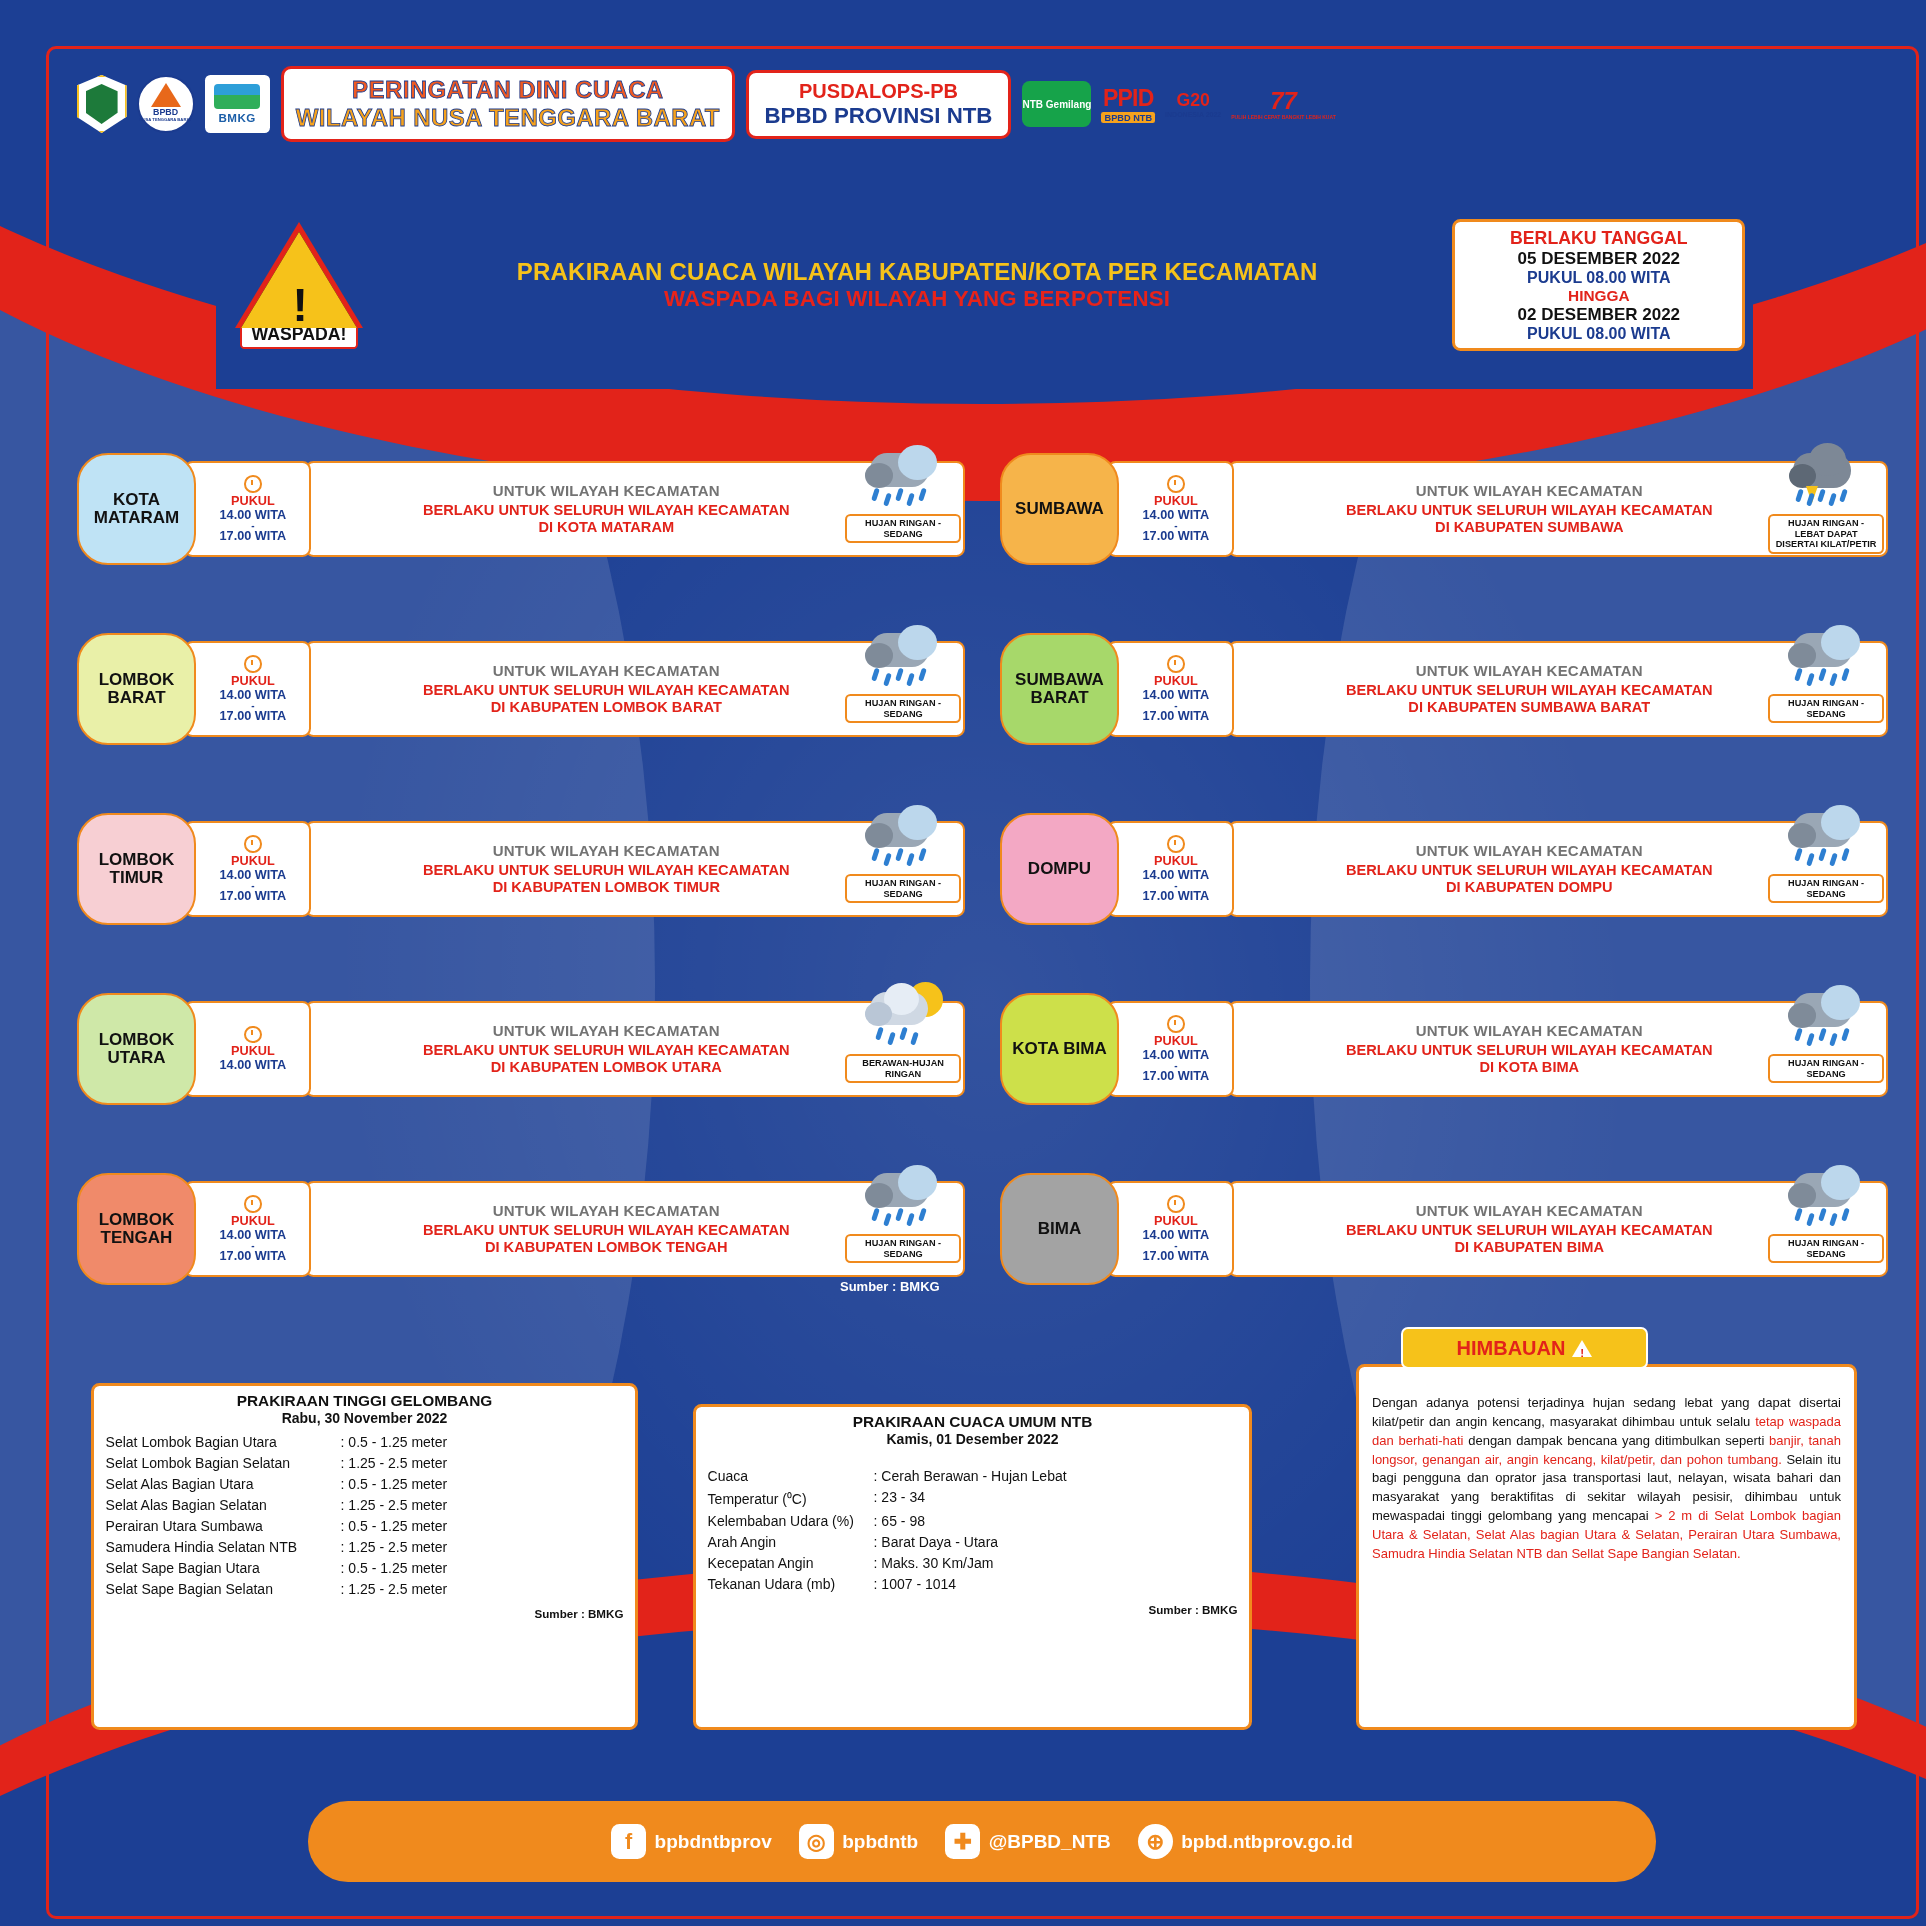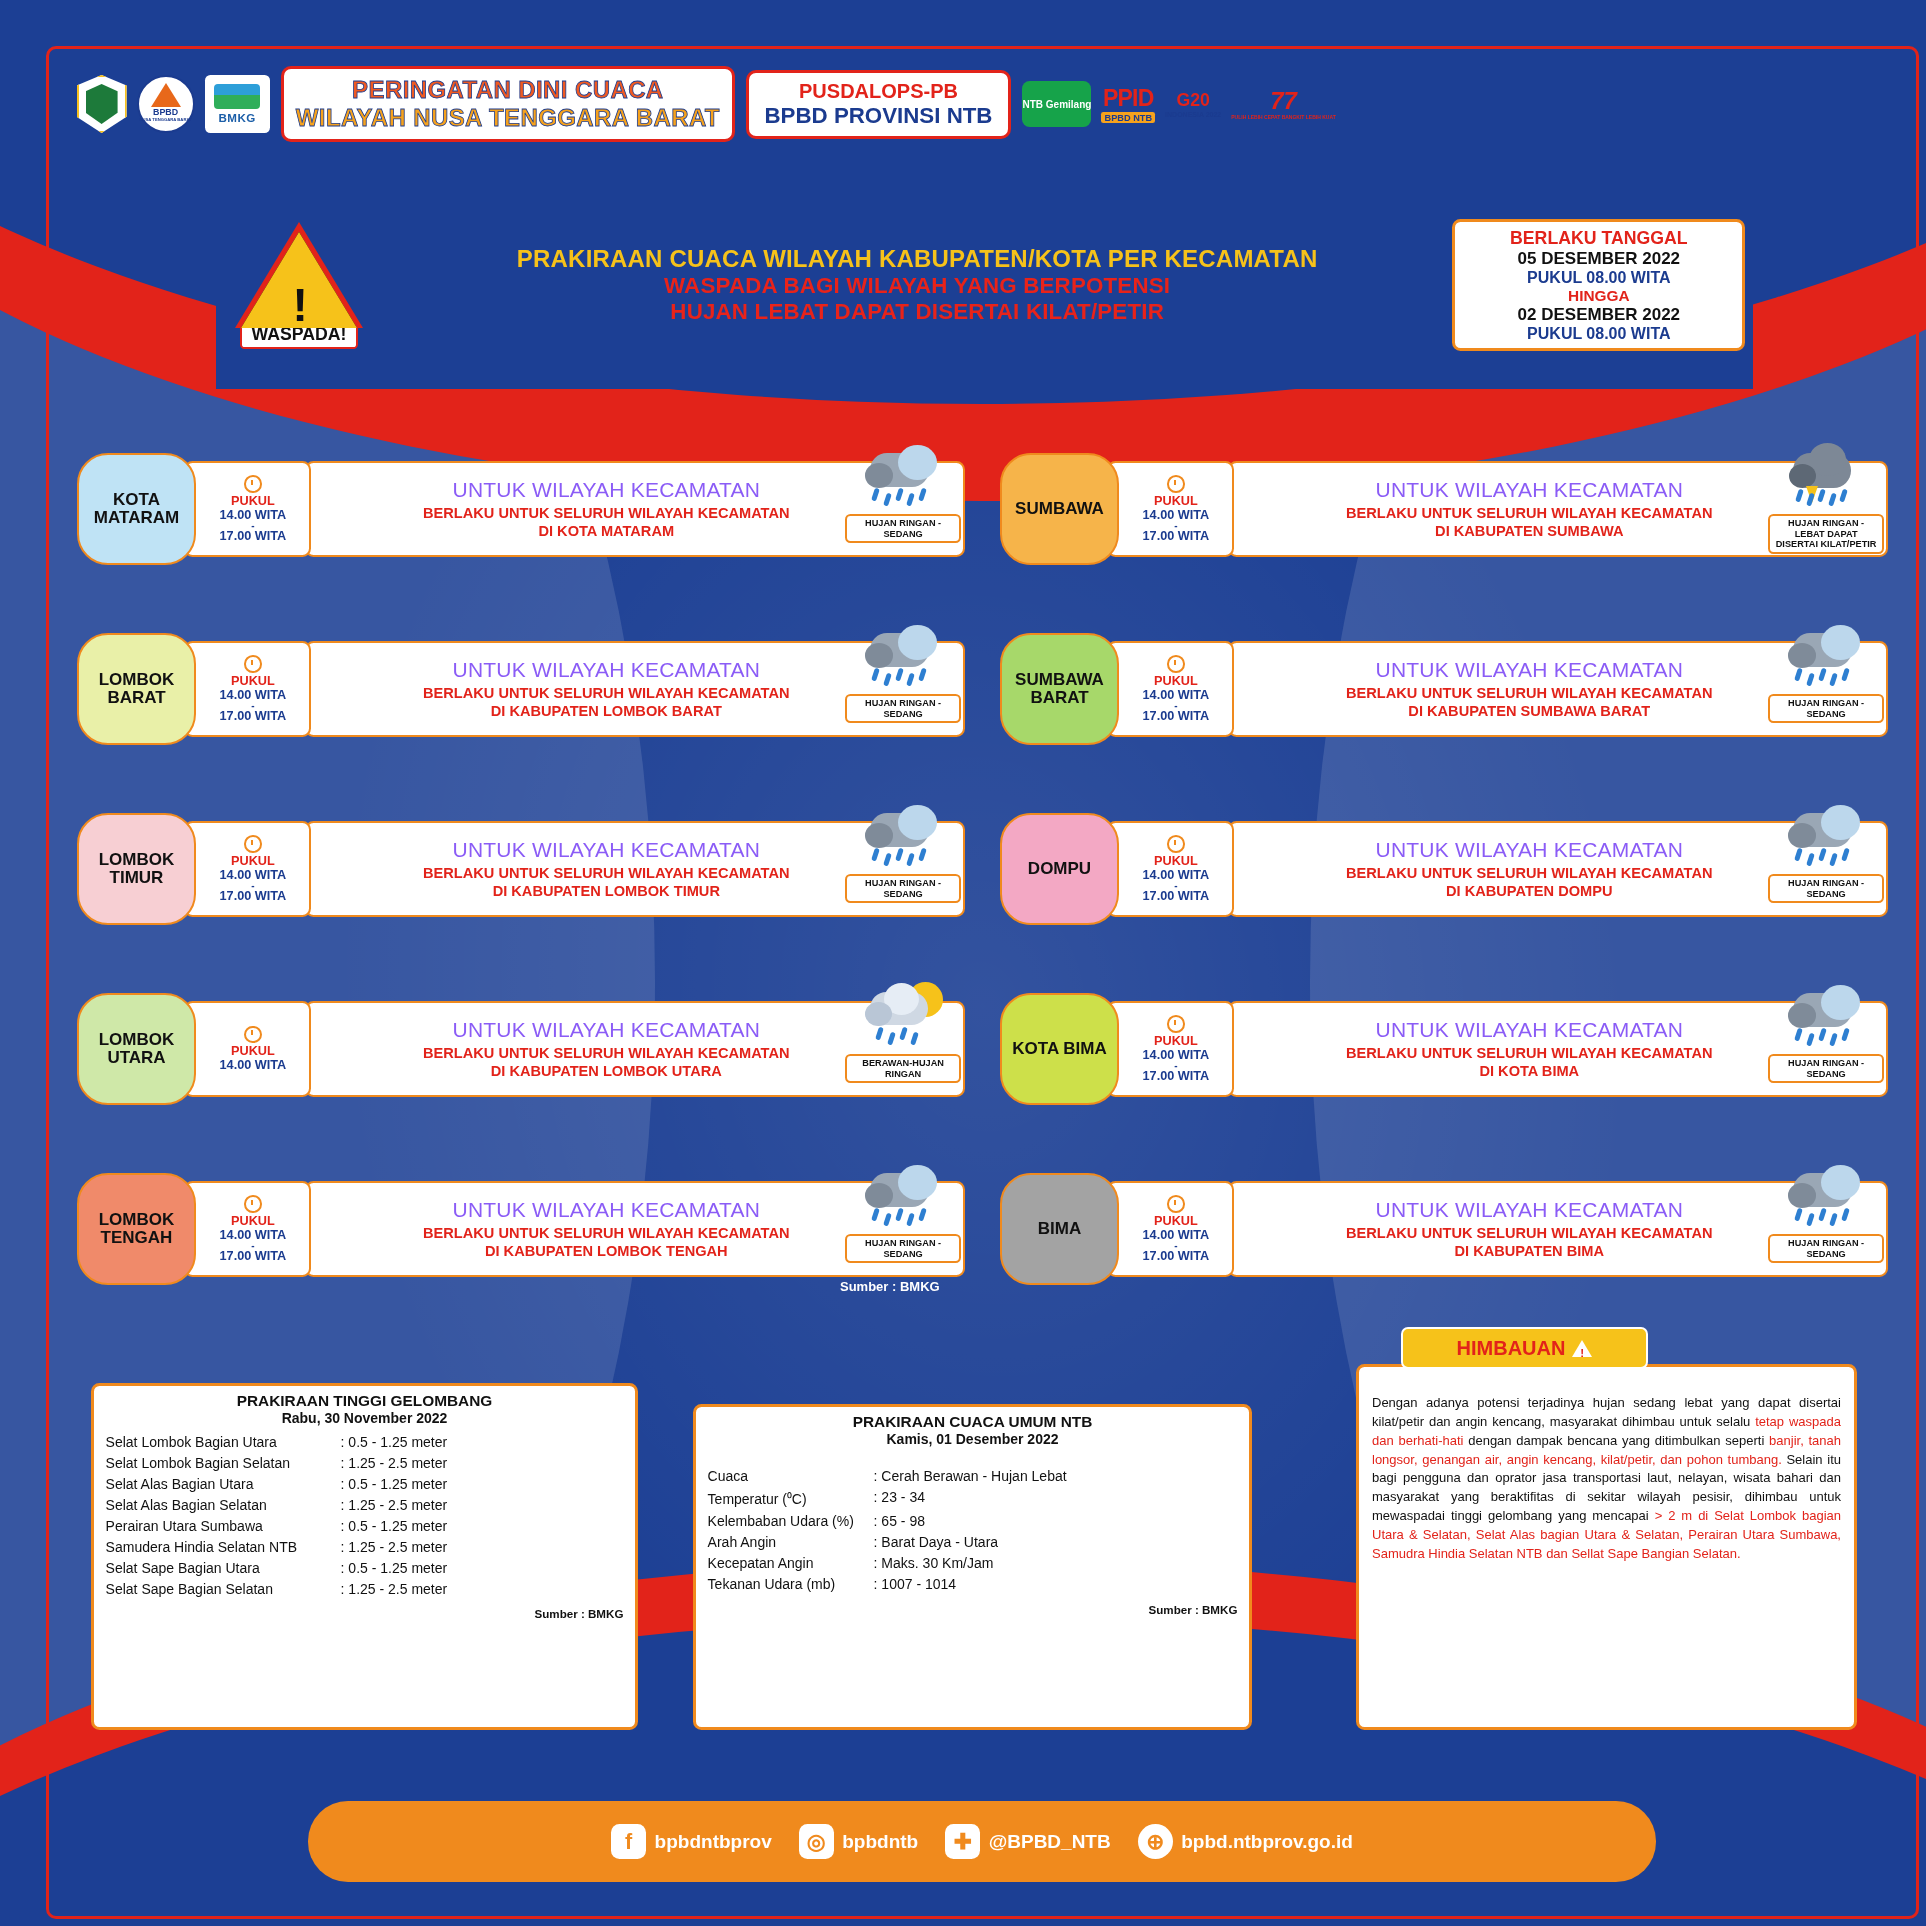--- a/index.html
+++ b/index.html
@@ -114,21 +114,21 @@
      align-items:center; justify-content:center; z-index:2; padding-left:10px;}
   .timebox .clock { width:17.7px; height:17.7px; border:2.3px solid #f08a1d; border-radius:50%;
      position:relative; margin-bottom:0.8px;}
   .timebox .clock:after{content:"";position:absolute;left:5.4px;top:2.3px;width:1.5px;height:5.4px;background:#f08a1d;}
   .timebox .lab { font-size:12.7px; font-weight:bold; color:#e2231a;}
   .timebox .val { font-size:12.7px; font-weight:bold; color:#1b3b8f;}
   .timebox .dash { font-size:10px; font-weight:bold; color:#1b3b8f; line-height:.7;}
   .msgbox { margin-left:-6.2px; flex:1; height:96px; background:#fff; border:2.7px solid #f08a1d;
      border-radius:8.5px; display:flex; flex-direction:column; align-items:center;
      justify-content:center; padding:0 73px 0 15.4px; text-align:center; }
-  .msgbox .m1 { font-size:21px; font-weight:normal; color:#8b5cf6; letter-spacing:0.2px;}
+  .msgbox .m1 { font-size:15px; font-weight:bold; color:#737373; letter-spacing:0.2px;}
   .msgbox .m2 { font-size:14.6px; font-weight:bold; color:#e2231a; margin-top:3.1px; line-height:1.18;}
   .iconwrap { position:absolute; right:3.9px; top:15.4px; width:116px; display:flex;
      flex-direction:column; align-items:center; z-index:5;}
   .icon-circle { width:81px; height:73px; position:relative; }
   .iconlabel { background:#fff; border:2.3px solid #f08a1d; border-radius:5.4px;
      font-size:9.2px; font-weight:bold; color:#111; padding:1.9px 4.6px; text-align:center;
      line-height:1.15; max-width:116px;}
 
   
   .cl { position:absolute; border-radius:50%; }
@@ -234,21 +234,20 @@
     <div class="tri-outline">
       <div class="inner">
           <div class="tri-warn"></div>
         </div>
     </div>
     <div class="waspada-lbl">WASPADA!</div>
   </div>
   <div class="warn-text">
     <div class="warn-l1">PRAKIRAAN CUACA WILAYAH KABUPATEN/KOTA PER KECAMATAN</div>
     <div class="warn-l2">WASPADA BAGI WILAYAH YANG BERPOTENSI</div>
-    <div class="warn-l3">HUJAN LEBAT DAPAT DISERTAI KILAT/PETIR</div>
   </div>
   <div class="berlaku">
     <div class="t1">BERLAKU TANGGAL</div>
     <div class="t2">05 DESEMBER 2022</div>
     <div class="t3">PUKUL 08.00 WITA</div>
     <div class="t4">HINGGA</div>
     <div class="t2">02 DESEMBER 2022</div>
     <div class="t3">PUKUL 08.00 WITA</div>
   </div>
 </div>

